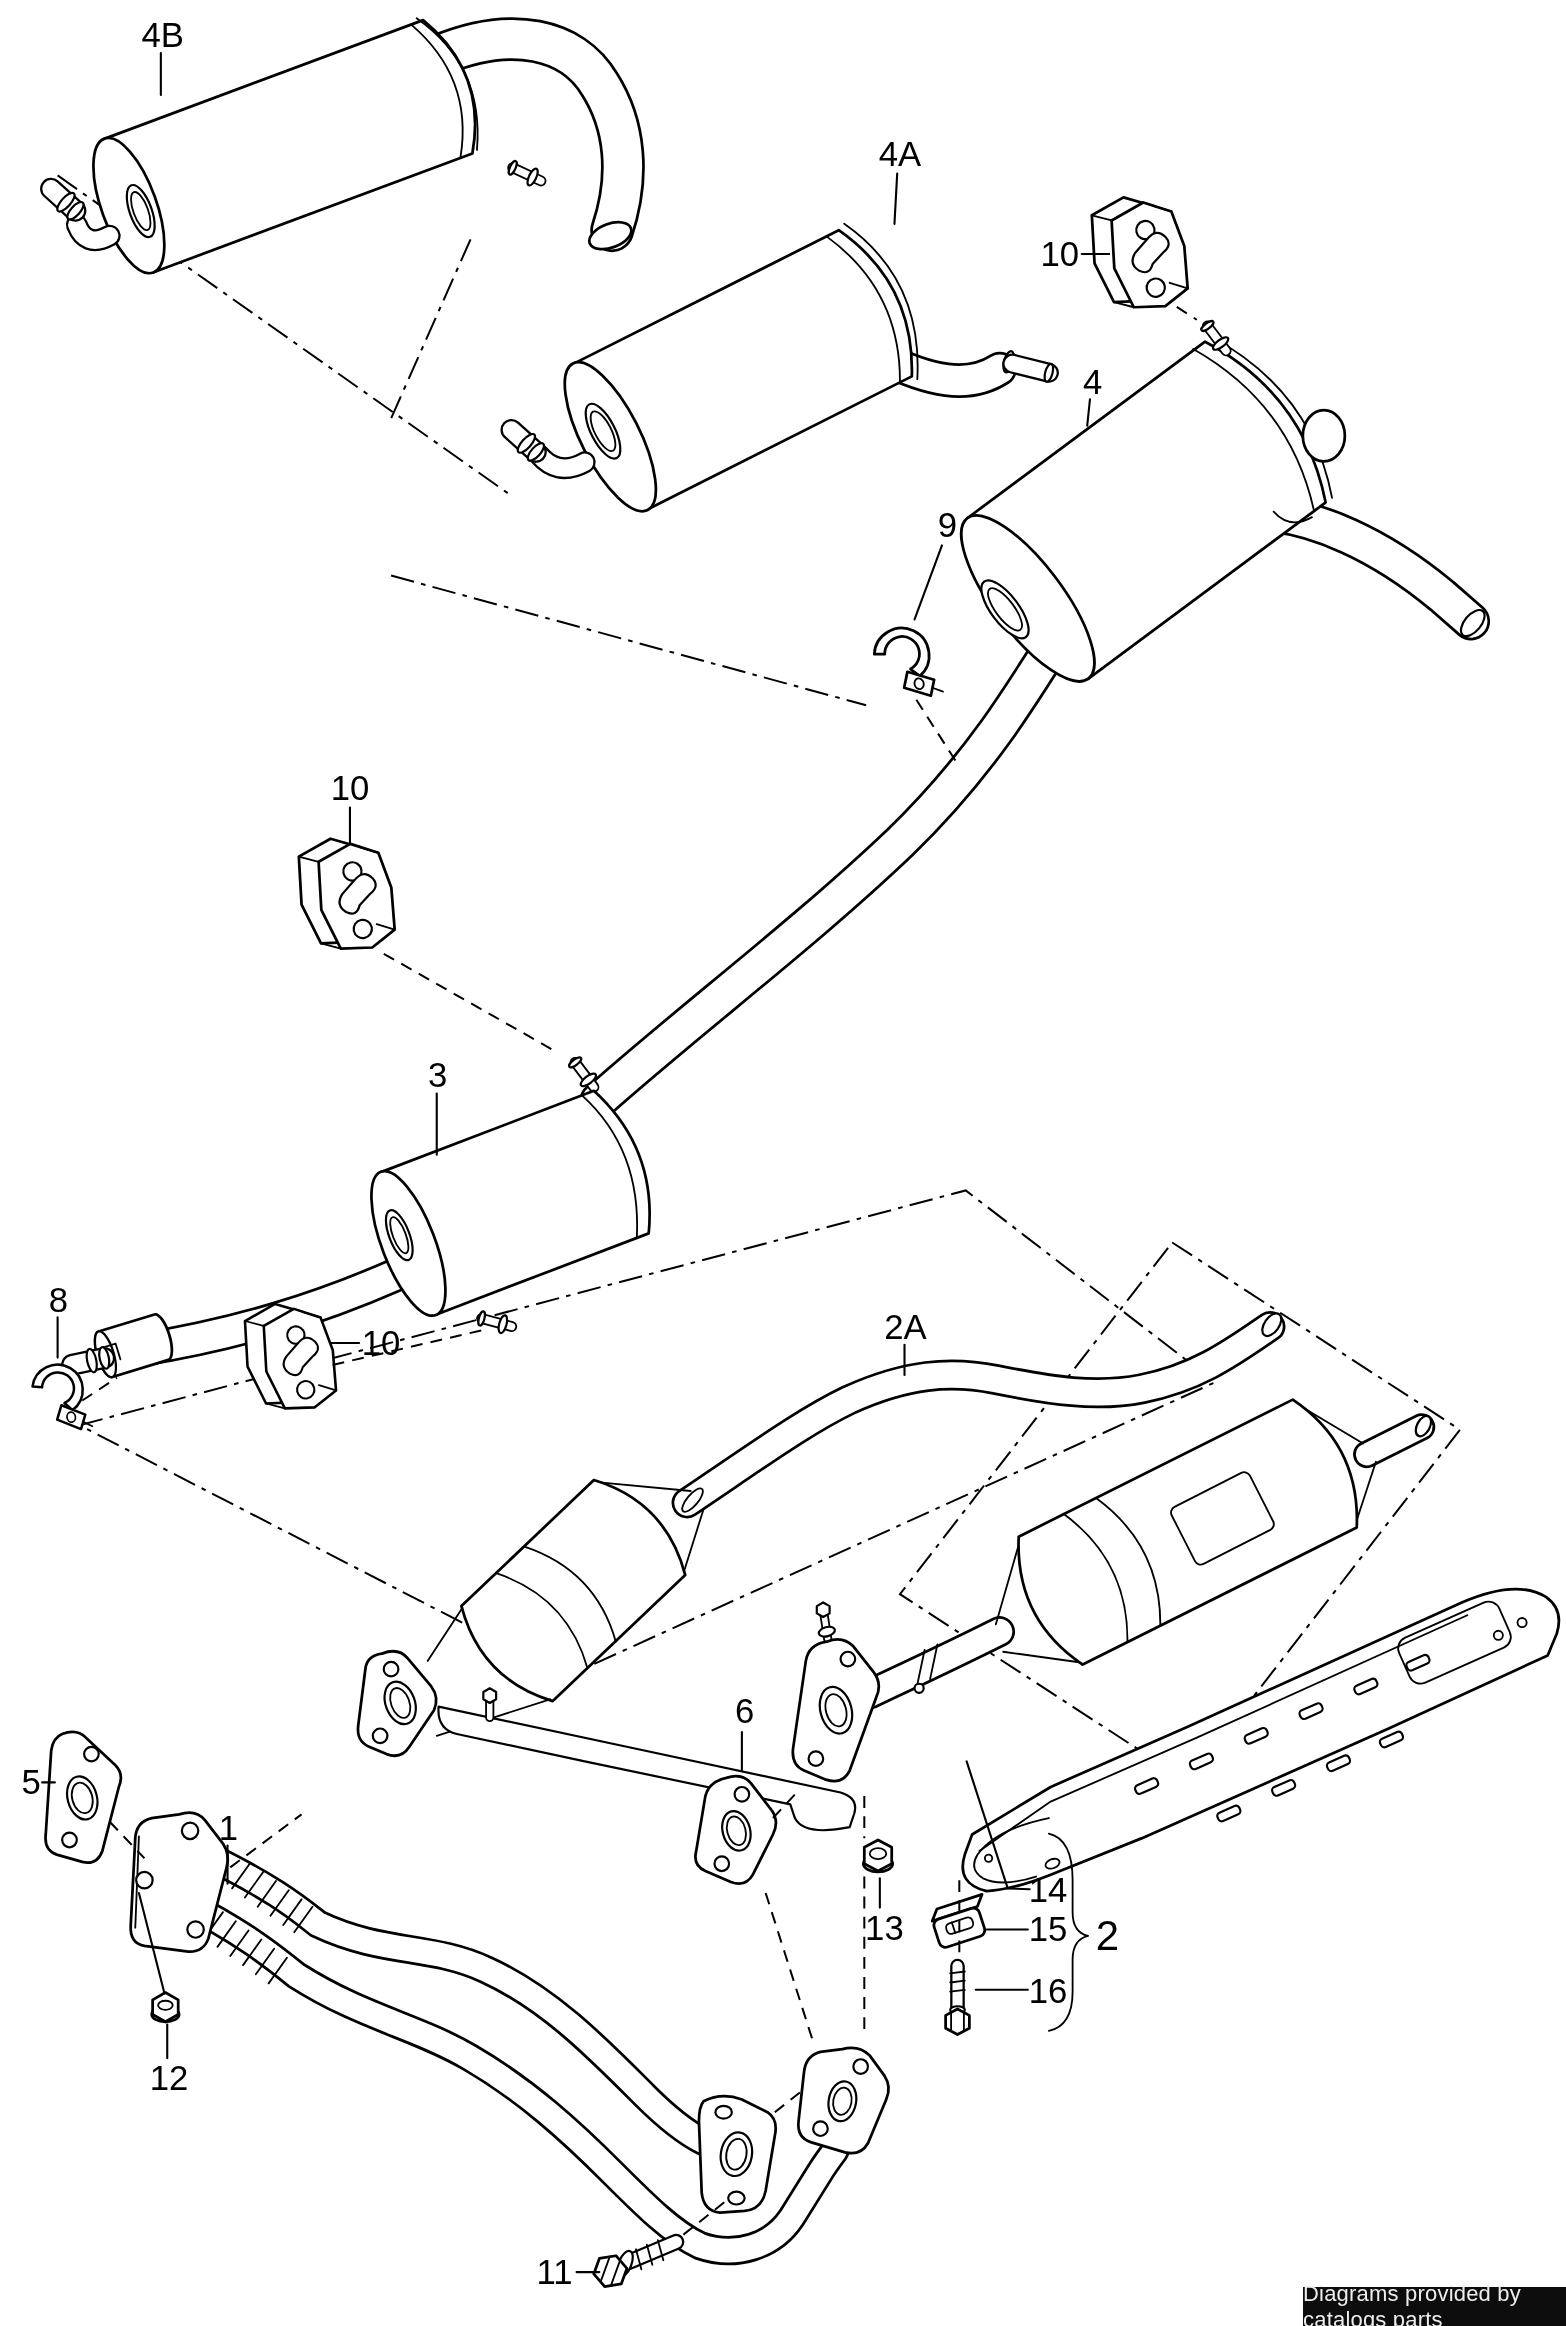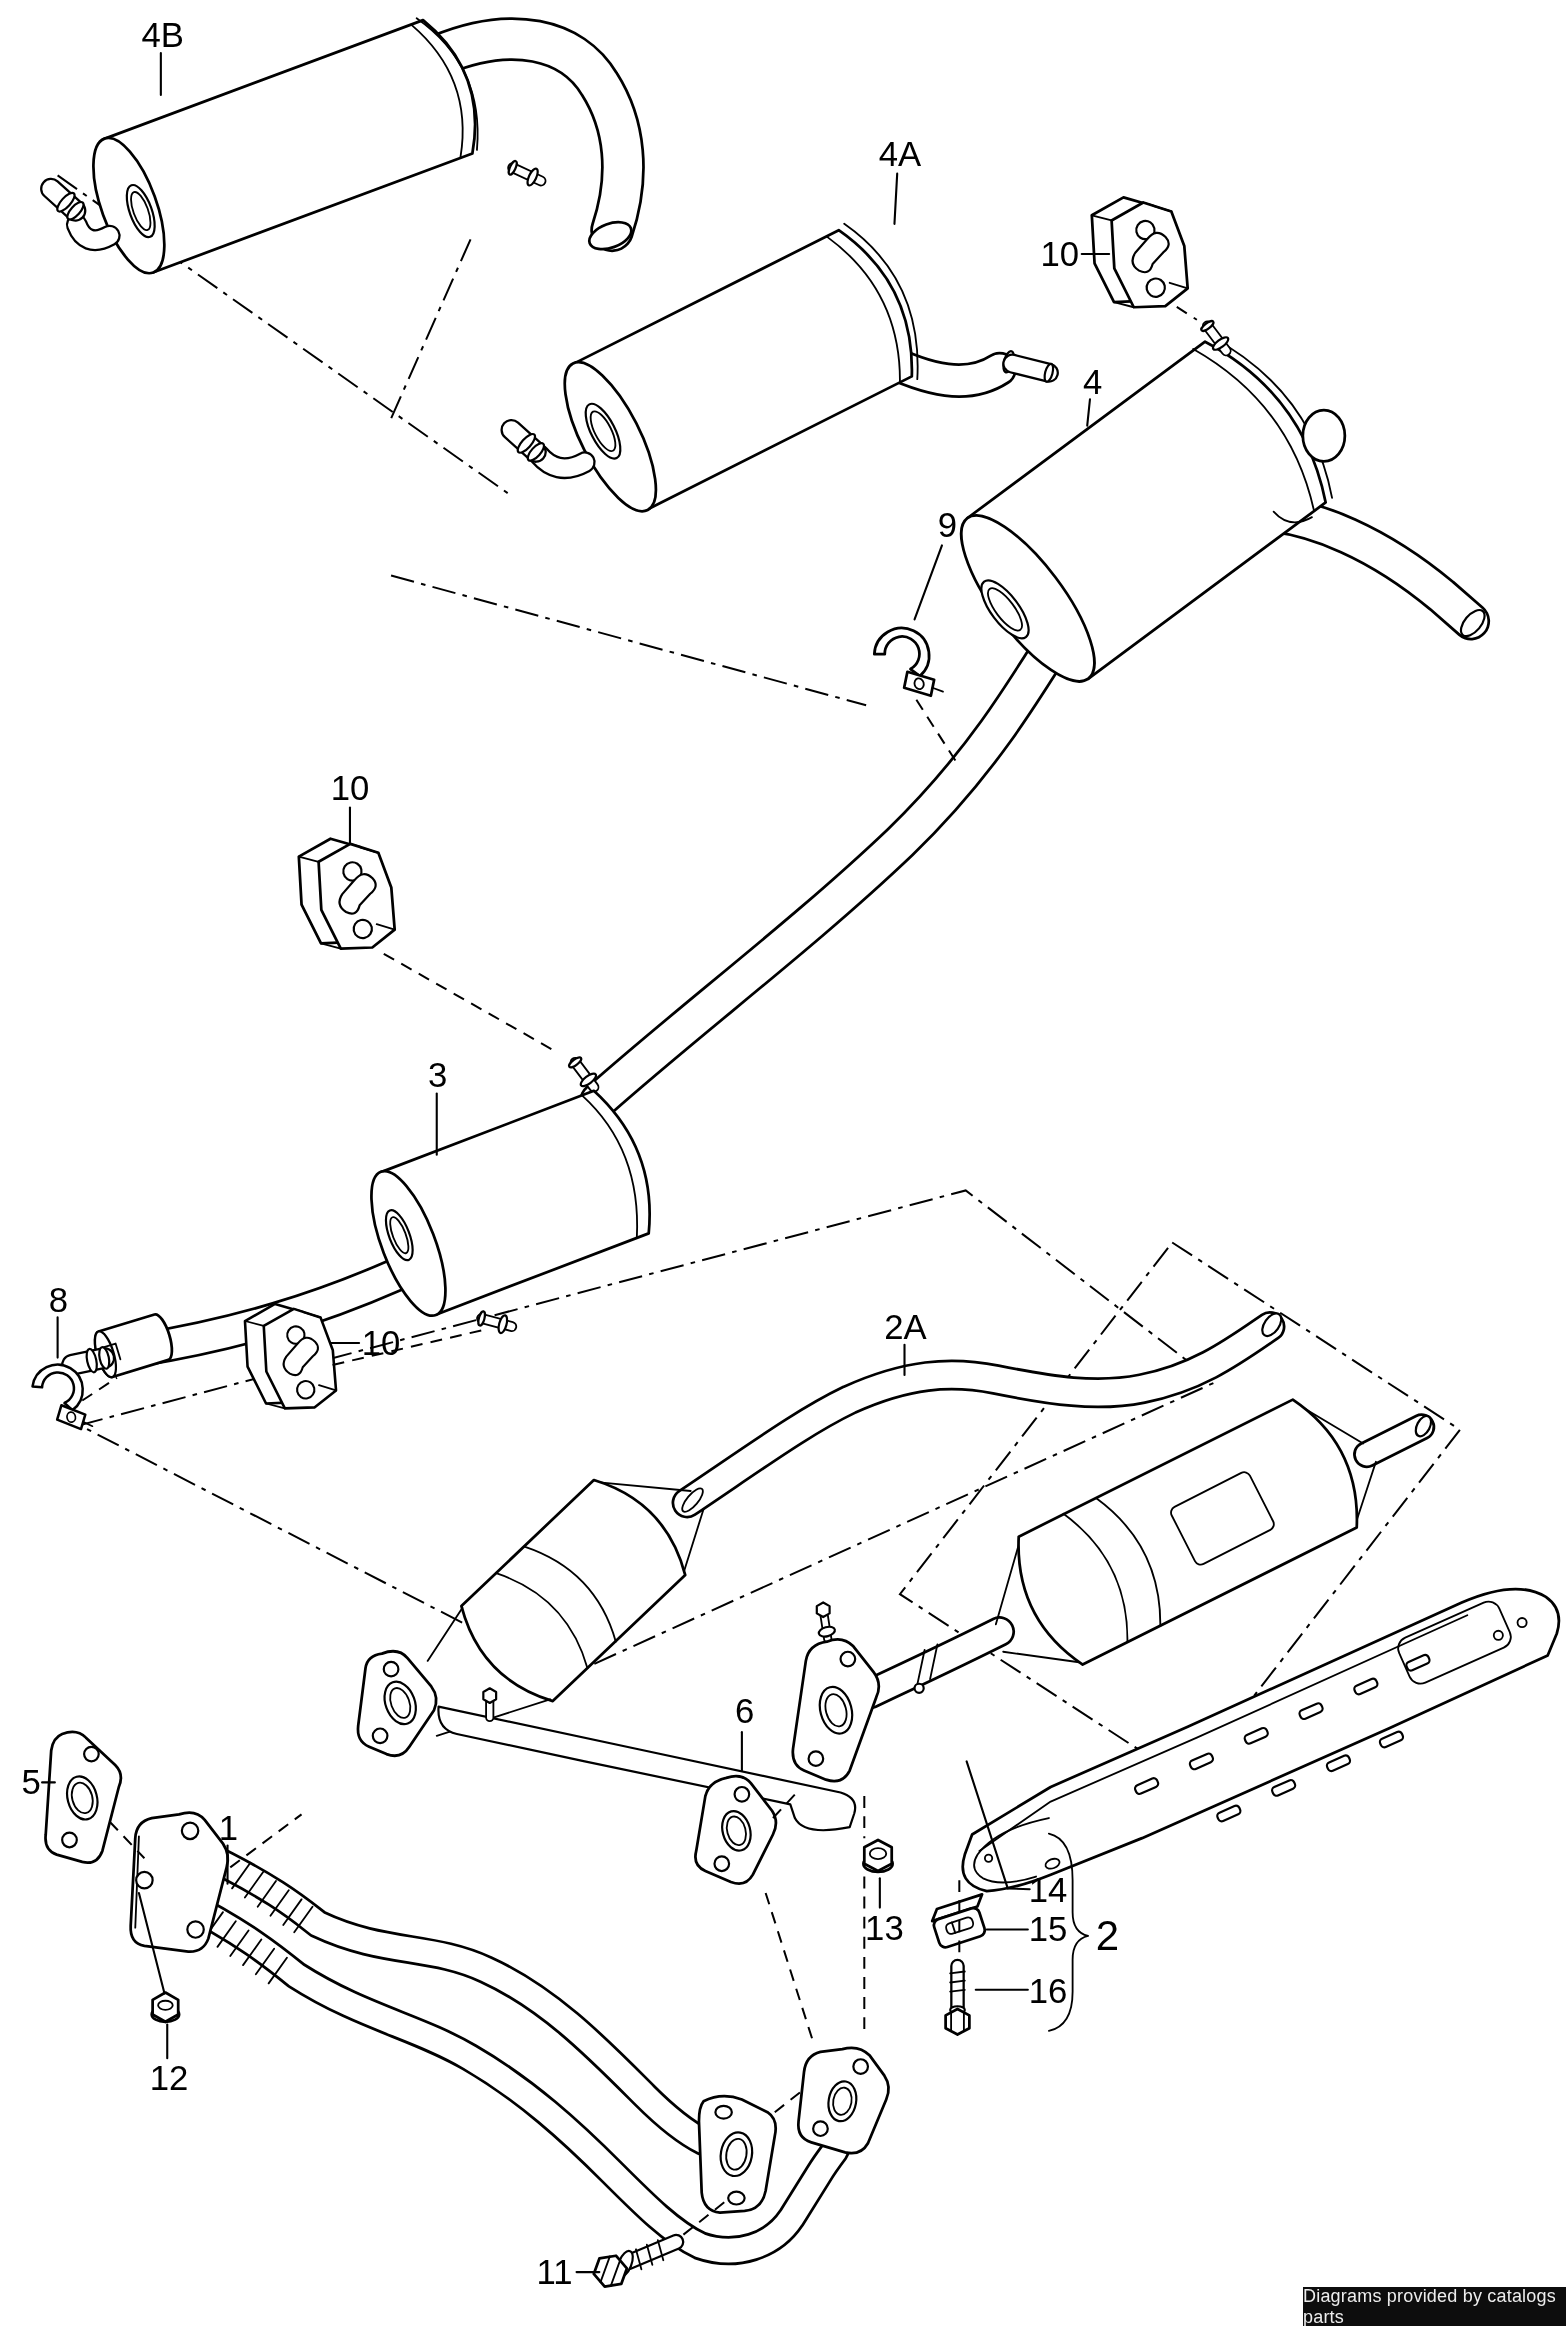--- a/index.html
+++ b/index.html
@@ -14,21 +14,21 @@
   .fw2 { fill:#fff; stroke:var(--line); stroke-width:2.4; stroke-linejoin:round; }
   .dash{ fill:none; stroke:var(--line); stroke-width:2.2; stroke-dasharray:26 8 5 8; }
   .dsh2{ fill:none; stroke:var(--line); stroke-width:2.2; stroke-dasharray:13 9; }
   .po  { fill:none; stroke:var(--line); stroke-linecap:round; }
   .pi  { fill:none; stroke:#fff; stroke-linecap:round; }
   .ld  { fill:none; stroke:var(--line); stroke-width:2.3; stroke-linecap:round; }
   .lbl { font:38px "Liberation Sans", sans-serif; fill:var(--line); text-anchor:middle; }
   .big { font-size:46px; }
   #footer-credit {
     position:absolute; right:0; bottom:0; width:263px; height:39px;
-    background:#0d0d0d; color:#ededed; font-size:18px;
+    background:#0d0d0d; color:#ededed; font-size:22px;
     display:flex; align-items:center; justify-content:center; letter-spacing:0.2px;
   }
 </style>
 </head>
 <body>
 
 <div id="stage">
 <svg width="1566" height="2326" viewBox="0 0 1714 2546">
 
   <defs>

